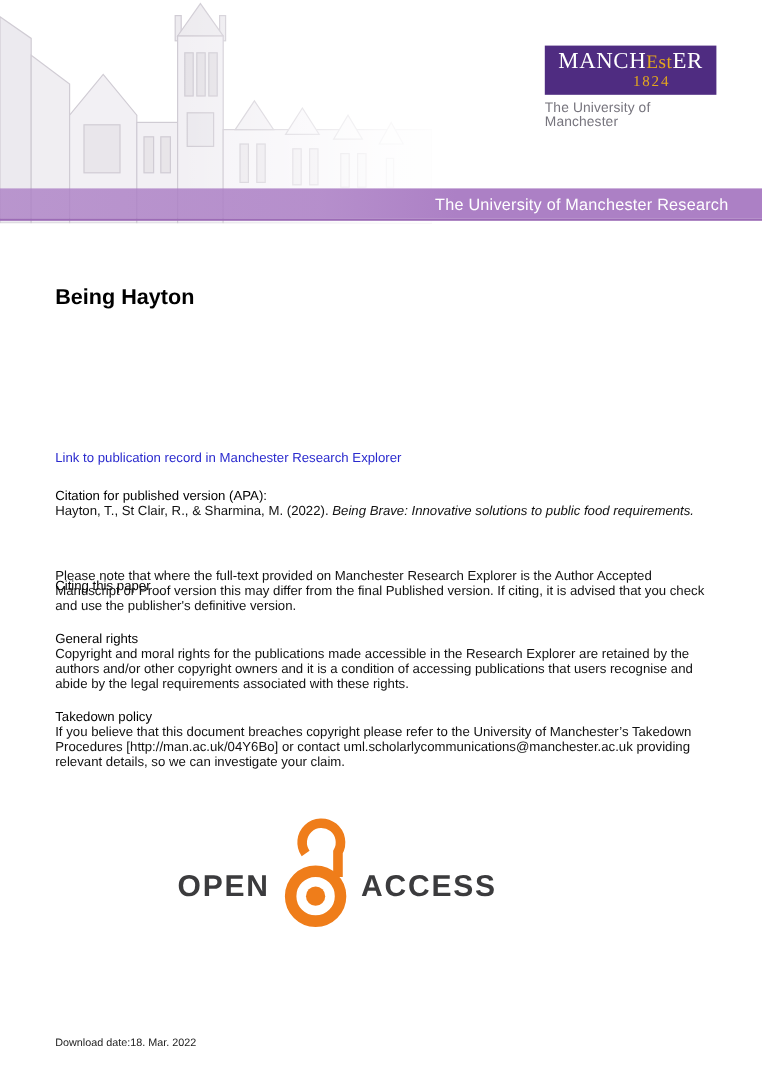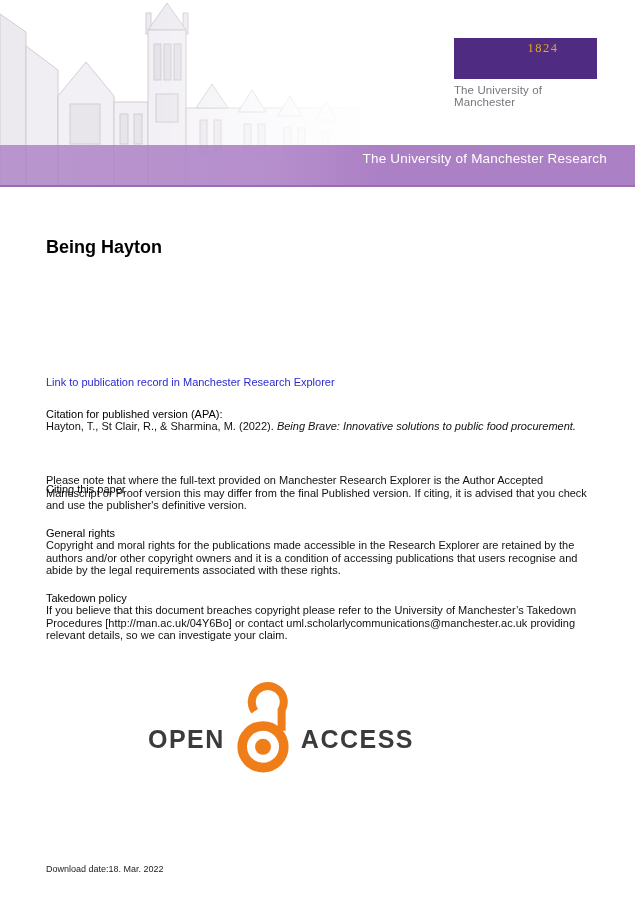--- a/index.html
+++ b/index.html
@@ -8,21 +8,21 @@
     position:relative; width:635px; height:899px; background:#ffffff;
     font-family:"Liberation Sans", sans-serif; color:#111; overflow:hidden;
     margin:0 auto;
   }
   
   .header { position:absolute; top:0; left:0; width:635px; height:186px; }
   .building-art { position:absolute; top:0; left:0; width:360px; height:186px; opacity:0.6; }
   .building-fade { position:absolute; top:0; left:150px; width:240px; height:186px;
     background:linear-gradient(90deg, rgba(255,255,255,0) 0%, rgba(255,255,255,0.85) 70%, #ffffff 100%); }
   .banner {
-    position:absolute; top:145px; left:0; width:635px; height:42px;
+    position:absolute; top:157px; left:0; width:635px; height:27px;
     background:linear-gradient(90deg, rgba(172,128,197,0.80) 0%, rgba(172,128,197,0.88) 42%, #ac80c5 60%);
     border-bottom:2px solid #9c6bb6;
     color:#ffffff; font-size:13.5px; line-height:27px; text-align:right;
     padding-right:28px; letter-spacing:0.2px;
   }
   .logo { position:absolute; top:38px; left:454px; width:143px; }
   .logo-box {
     width:143px; height:41px; background:#4f2c81; text-align:center;
     font-family:"Liberation Serif", serif; padding-top:4px;
   }
@@ -93,32 +93,33 @@
       </g>
     </svg>
     <div class="building-fade"></div>
 
     <div class="banner">
       <span>The University of Manchester Research</span>
     </div>
 
     <div class="logo">
       <div class="logo-box">
+        <div class="logo-line1"><span>MANCH</span><span class="gold logo-mid">Est</span><span>ER</span></div>
         <div class="logo-year gold">1824</div>
       </div>
       <div class="logo-tagline">The University of Manchester</div>
     </div>
   </div>
 
   <div class="abs doc-title">Being Hayton</div>
 
   <a href="#" class="abs pub-link">Link to publication record in Manchester Research Explorer</a>
 
   <div id="citation-head" class="abs sec-head">Citation for published version (APA):</div>
-  <div id="citation-body" class="abs sec-body"><span>Hayton, T., St Clair, R., &amp; Sharmina, M. (2022). </span><span class="it">Being Brave: Innovative solutions to public food procurement.</span></div>
+  <div id="citation-body" class="abs sec-body"><span>Hayton, T., St Clair, R., &amp; Sharmina, M. (2022). </span><span class="it">Being Brave: Innovative solutions to public food requirements.</span></div>
 
   <div id="sec1-head" class="abs sec-head">Citing this paper</div>
   <div id="sec2-head" class="abs sec-head">General rights</div>
 
   <div id="sec1-body" class="abs sec-body">Please note that where the full-text provided on Manchester Research Explorer is the Author Accepted Manuscript or Proof version this may differ from the final Published version. If citing, it is advised that you check and use the publisher's definitive version.</div>
   <div id="sec2-body" class="abs sec-body">Copyright and moral rights for the publications made accessible in the Research Explorer are retained by the authors and/or other copyright owners and it is a condition of accessing publications that users recognise and abide by the legal requirements associated with these rights.</div>
 
   <div id="sec3-head" class="abs sec-head">Takedown policy</div>
   <div id="sec3-body" class="abs sec-body">If you believe that this document breaches copyright please refer to the University of Manchester’s Takedown Procedures [http://man.ac.uk/04Y6Bo] or contact uml.scholarlycommunications@manchester.ac.uk providing relevant details, so we can investigate your claim.</div>
 

